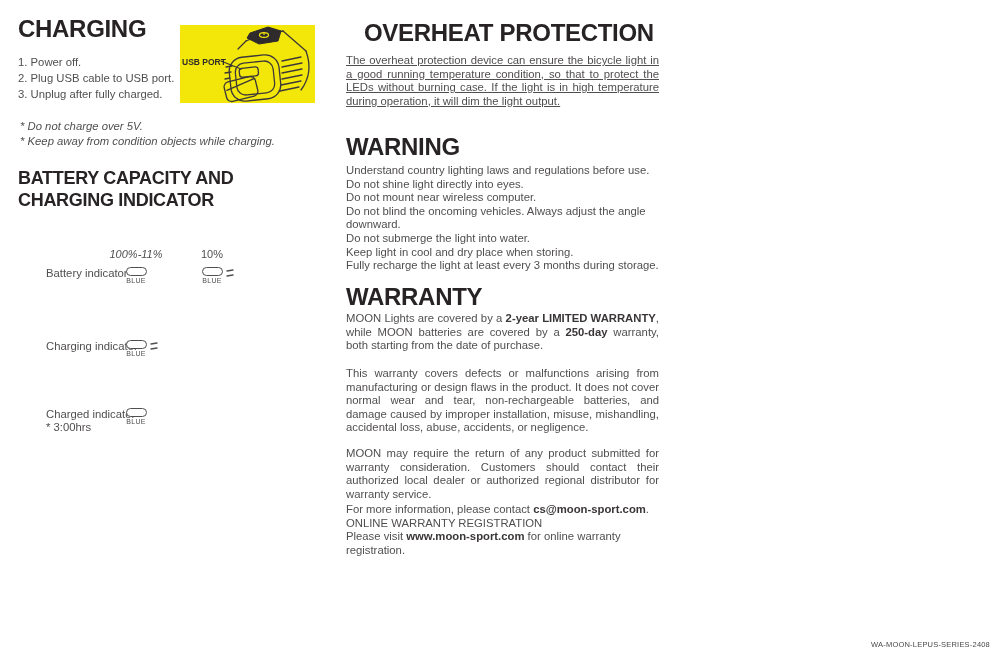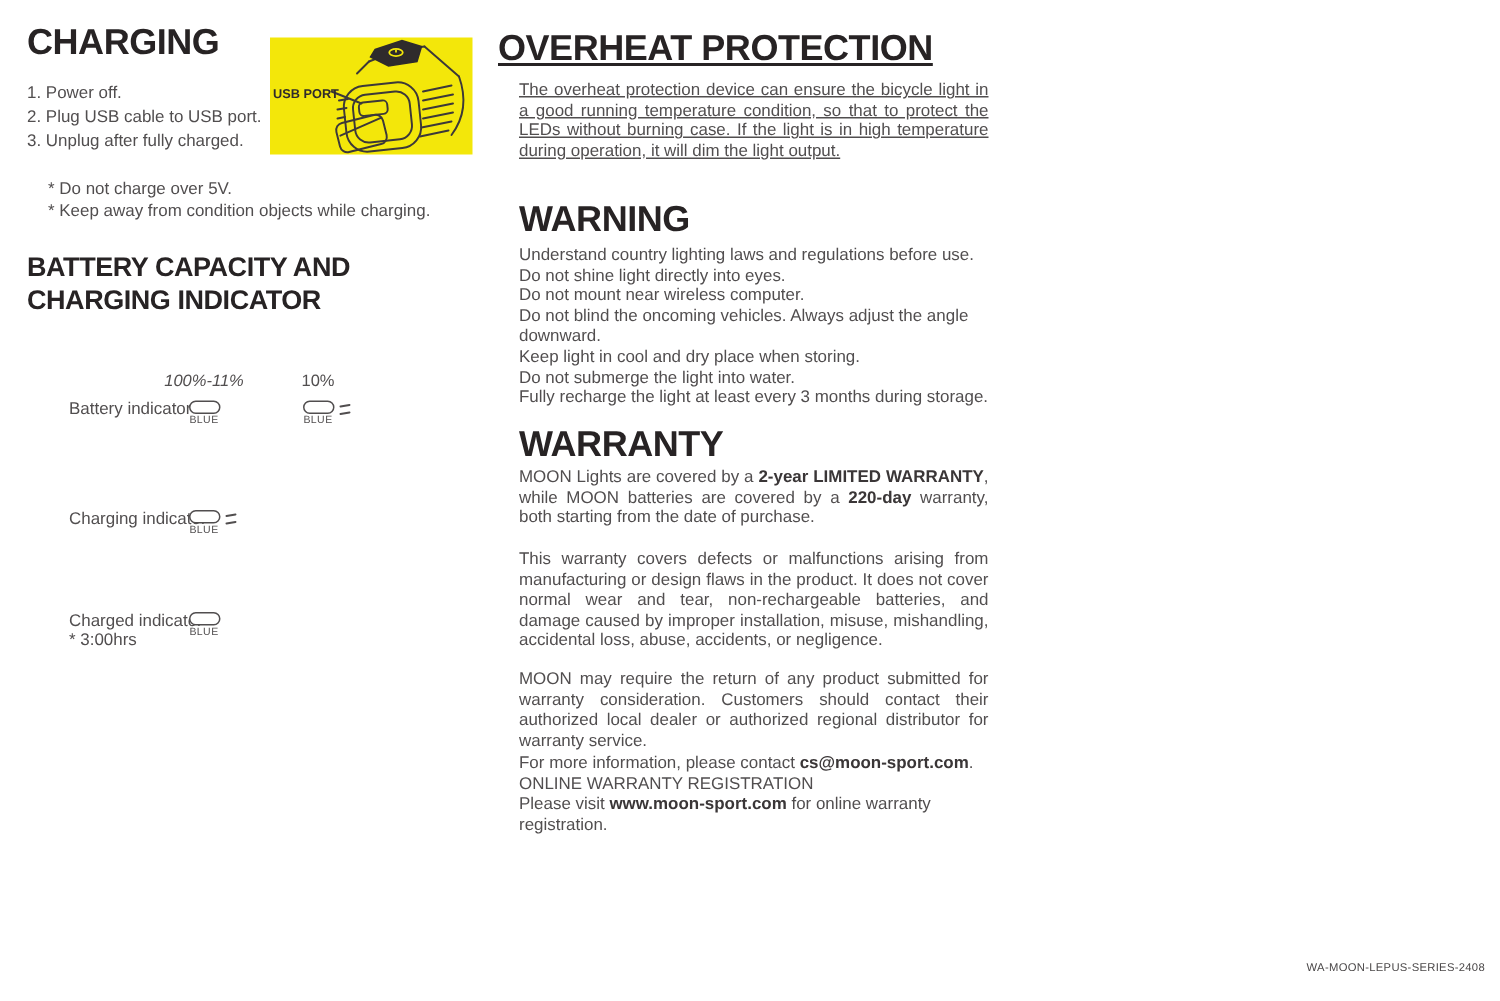--- a/index.html
+++ b/index.html
@@ -80,21 +80,21 @@
 
       <g>
         <path d="M70 8 L88 2 L101 6 L98 16 L79 19 L67 13 Z" fill="#2f2b2c" stroke="#2f2b2c" stroke-width="1"></path>
         <ellipse cx="84" cy="10" rx="4.5" ry="2.4" fill="none" stroke="#f3e70a" stroke-width="1.2"></ellipse>
         <path d="M84 8 L84 10" stroke="#f3e70a" stroke-width="1.2"></path>
       </g>
       <text x="2" y="40" font-size="8.5" font-weight="bold" fill="#2f2b2c">USB PORT</text>
     </svg>
   </div>
 
-  <div class="body-text abs" style="left:32px; top:119px;">
+  <div class="body-text abs" style="left:20px; top:119px;font-style:italic;">
     <div>* Do not charge over 5V.</div>
     <div>* Keep away from condition objects while charging.</div>
   </div>
 
   <h1 class="sec-title abs" style="left:18px; top:167px; font-size:18px;">
     <span>BATTERY CAPACITY AND</span><br>
     <span>CHARGING INDICATOR</span>
   </h1>
 
   <div class="col-header abs" style="left:106px; top:248px; width:60px;font-style:italic;">100%-11%</div>
@@ -124,38 +124,38 @@
 
   <div class="row-label abs" style="left:18px; top:408px;">
     <span>Charged indicator</span><br>
     <span>* 3:00hrs</span>
   </div>
   <div class="led" style="left:119px; top:408px;">
     <span class="pill"></span>
     <span class="led-label">BLUE</span>
   </div>
 
-  <h1 class="sec-title abs" style="left:332px; top:22px;text-decoration:underline;">OVERHEAT PROTECTION</h1>
+  <h1 class="sec-title abs" style="left:364px; top:22px;">OVERHEAT PROTECTION</h1>
   <p class="body-text tight justify abs rt" style="left:346px; top:54px;text-decoration:underline;">The overheat protection device can ensure the bicycle light in a good running temperature condition, so that to protect the LEDs without burning case. If the light is in high temperature during operation, it will dim the light output.</p>
 
   <h1 class="sec-title abs" style="left:346px; top:136px;">WARNING</h1>
   <div class="body-text tight abs rt" style="left:346px; top:164px;">
     <div>Understand country lighting laws and regulations before use.</div>
     <div>Do not shine light directly into eyes.</div>
     <div>Do not mount near wireless computer.</div>
     <div>Do not blind the oncoming vehicles. Always adjust the angle downward.</div>
+    <div>Do not submerge the light into water.</div>
     <div>Keep light in cool and dry place when storing.</div>
-    <div>Do not submerge the light into water.</div>
     <div>Fully recharge the light at least every 3 months during storage.</div>
   </div>
 
   <h1 class="sec-title abs" style="left:346px; top:286px;">WARRANTY</h1>
 
   <p class="body-text tight justify abs rt" style="left:346px; top:312px;">
-    <span>MOON Lights are covered by a </span><b>2-year LIMITED WARRANTY</b><span>, while MOON batteries are covered by a </span><b>220-day</b><span> warranty, both starting from the date of purchase.</span>
+    <span>MOON Lights are covered by a </span><b>2-year LIMITED WARRANTY</b><span>, while MOON batteries are covered by a </span><b>250-day</b><span> warranty, both starting from the date of purchase.</span>
   </p>
 
   <p class="body-text tight justify abs rt" style="left:346px; top:367px;">This warranty covers defects or malfunctions arising from manufacturing or design flaws in the product. It does not cover normal wear and tear, non-rechargeable batteries, and damage caused by improper installation, misuse, mishandling, accidental loss, abuse, accidents, or negligence.</p>
 
   <p class="body-text tight justify abs rt" style="left:346px; top:447px;">MOON may require the return of any product submitted for warranty consideration. Customers should contact their authorized local dealer or authorized regional distributor for warranty service.</p>
 
   <div class="body-text tight abs rt" style="left:346px; top:503px;">
     <div><span>For more information, please contact </span><b>cs@moon-sport.com</b><span>.</span></div>
     <div>ONLINE WARRANTY REGISTRATION</div>
     <div><span>Please visit </span><b>www.moon-sport.com</b><span> for online warranty registration.</span></div>

